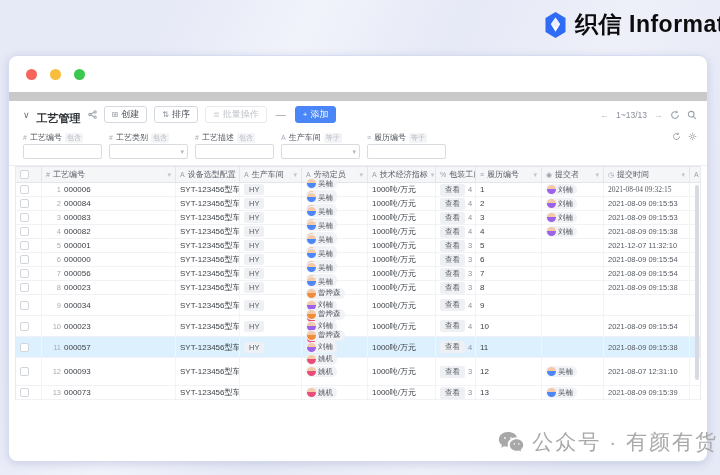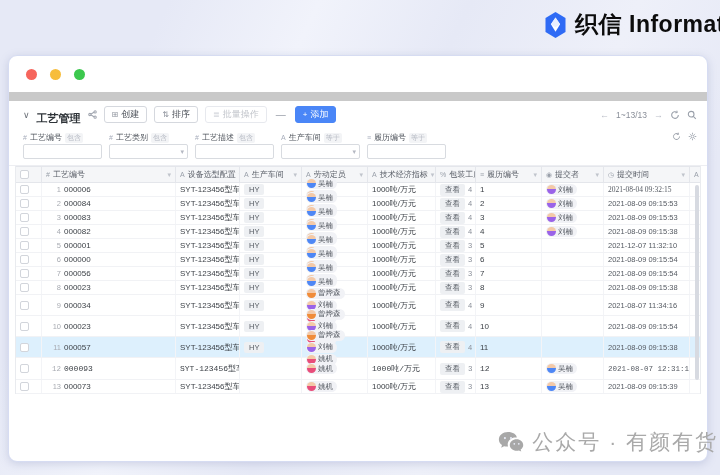--- a/index.html
+++ b/index.html
@@ -635,23 +635,20 @@
               <span>1000吨/万元</span>
             </div>
             <div class="td" style="width: 40px;">
               <span class="viewbtn">查看</span>
               <span class="viewcnt">4</span>
             </div>
             <div class="td" style="width: 66px;">
               <span>9</span>
             </div>
             <div class="td" style="width: 62px;"></div>
-            <div class="td timecell" style="width: 86px;">
-              <span>2021-08-07 11:34:16</span>
-            </div>
             <div class="td" style="width: 40px; border-right: none;"></div>
           </div>
           <div class="trow" style="height: 21px;">
             <div class="td" style="width: 26px;">
               <span class="cb"></span>
             </div>
             <div class="td" style="width: 134px;">
               <span class="rownum">10</span>
               <span>000023</span>
             </div>
@@ -728,21 +725,21 @@
             </div>
             <div class="td" style="width: 66px;">
               <span>11</span>
             </div>
             <div class="td" style="width: 62px;"></div>
             <div class="td timecell" style="width: 86px;">
               <span>2021-08-09 09:15:38</span>
             </div>
             <div class="td" style="width: 40px; border-right: none;"></div>
           </div>
-          <div class="trow" style="height: 22px; font-family: Liberation Mono, monospace;">
+          <div class="trow" style="height: 28px;">
             <div class="td" style="width: 26px;">
               <span class="cb"></span>
             </div>
             <div class="td" style="width: 134px;">
               <span class="rownum">12</span>
               <span>000093</span>
             </div>
             <div class="td" style="width: 64px;">
               <span>SYT-123456型车床</span>
             </div>

